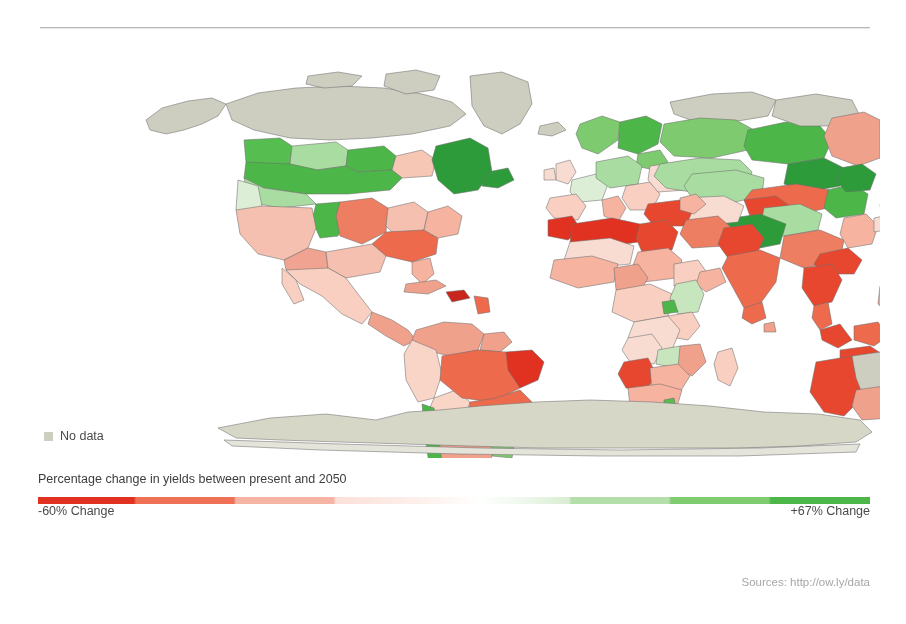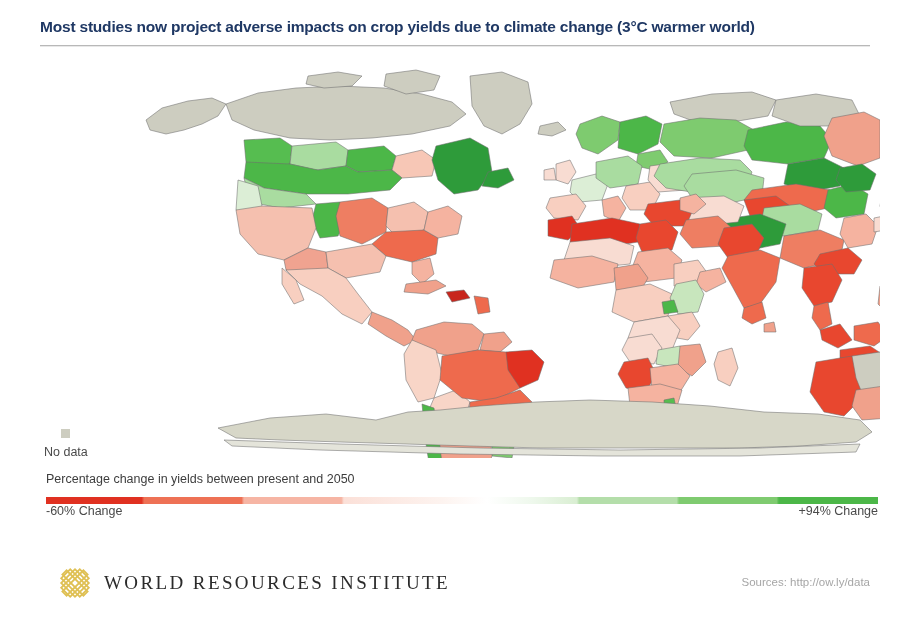--- a/index.html
+++ b/index.html
@@ -52,39 +52,37 @@
   .map-svg { display: block; width: 100%; height: 100%; }
 
   
   .nodata-legend {
     position: absolute;
     left: 44px;
     top: 429px;
     display: flex;
     align-items: center;
     gap: 7px;
-    flex-direction: column;
   }
   .nodata-swatch {
     width: 9px;
     height: 9px;
     background: #cdcdc0;
   }
   .nodata-label {
     font-size: 12.5px;
     color: #4a4a4a;
   }
 
   
   .legend {
     position: absolute;
     left: 38px;
     top: 472px;
     width: 832px;
-    margin-left: 8px;
   }
   .legend-caption {
     font-size: 12.5px;
     color: #3d3d3d;
     margin-bottom: 4px;
   }
   .legend-bar {
     height: 7px;
     width: 100%;
   }
@@ -130,21 +128,20 @@
     color: #a6a6a6;
     white-space: nowrap;
   }
 </style>
 </head>
 <body>
 
 <div class="slide">
 
   <div class="title-block">
-    <div class="title-text" style="color: rgb(31, 56, 100);">Most studies now project adverse impacts on crop yields due to climate change (3°C warmer world)</div>
     <div class="title-rule"></div>
   </div>
 
   <div class="map-wrap">
     <svg class="map-svg" viewBox="0 0 740 390" preserveAspectRatio="xMidYMid meet">
       <defs>
 
         <linearGradient id="divRamp" x1="0" y1="0" x2="1" y2="0">
           <stop offset="0.00" stop-color="#e03121"></stop>
           <stop offset="0.12" stop-color="#e03121"></stop>
@@ -344,33 +341,21 @@
             <stop offset="0.878" stop-color="#7fcb70"></stop>
             <stop offset="0.881" stop-color="#4cb748"></stop>
             <stop offset="1.00" stop-color="#4cb748"></stop>
           </linearGradient>
         </defs>
         <rect x="0" y="0" width="832" height="7" fill="url(#legendRamp)"></rect>
       </svg>
     </div>
     <div class="legend-ends">
       <span class="legend-end-label">-60% Change</span>
-      <span class="legend-end-label">+94% Change</span>
+      <span class="legend-end-label">+67% Change</span>
     </div>
   </div>
 
   <div class="footer">
-    <div class="brand">
-      <svg class="brand-mark" viewBox="0 0 40 40">
-        <g transform="translate(20,20) rotate(45)" fill="none" stroke="#dfc054" stroke-width="2.1">
-          <rect x="-11.5" y="-11.5" width="23" height="23"></rect>
-          <rect x="-7.5" y="-15.5" width="15" height="31"></rect>
-          <rect x="-15.5" y="-7.5" width="31" height="15"></rect>
-          <rect x="-3.5" y="-17.5" width="7" height="35"></rect>
-          <rect x="-17.5" y="-3.5" width="35" height="7"></rect>
-        </g>
-      </svg>
-      <span class="brand-name">WORLD RESOURCES INSTITUTE</span>
-    </div>
     <div class="sources">Sources: http://ow.ly/data</div>
   </div>
 
 </div>
 
 </body></html>

